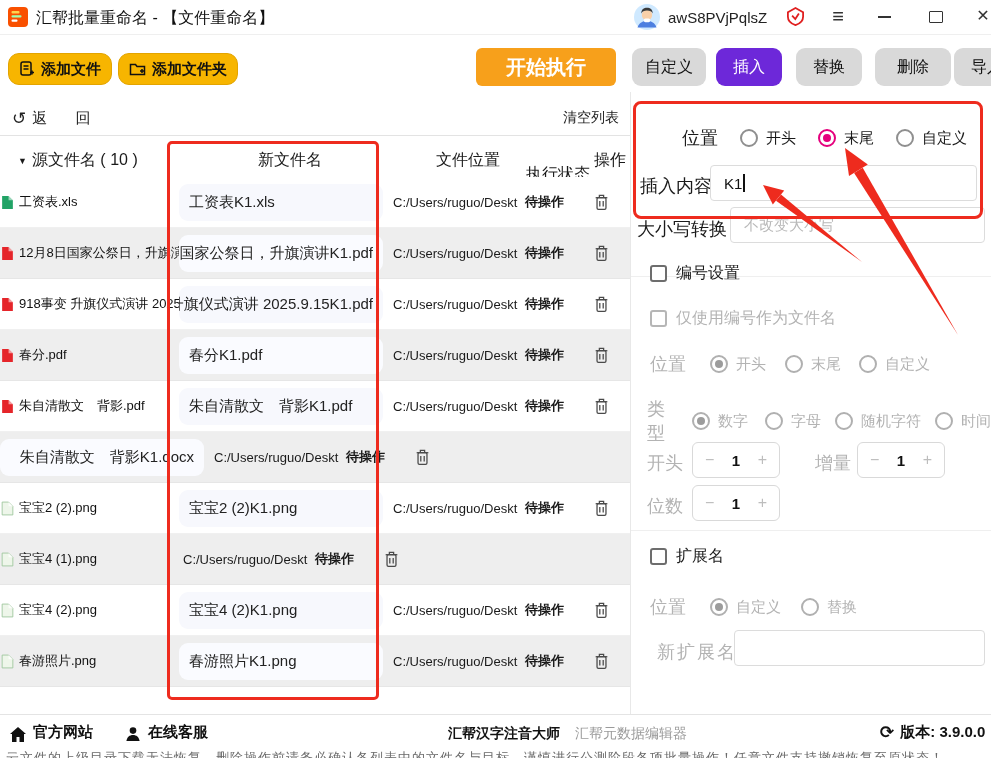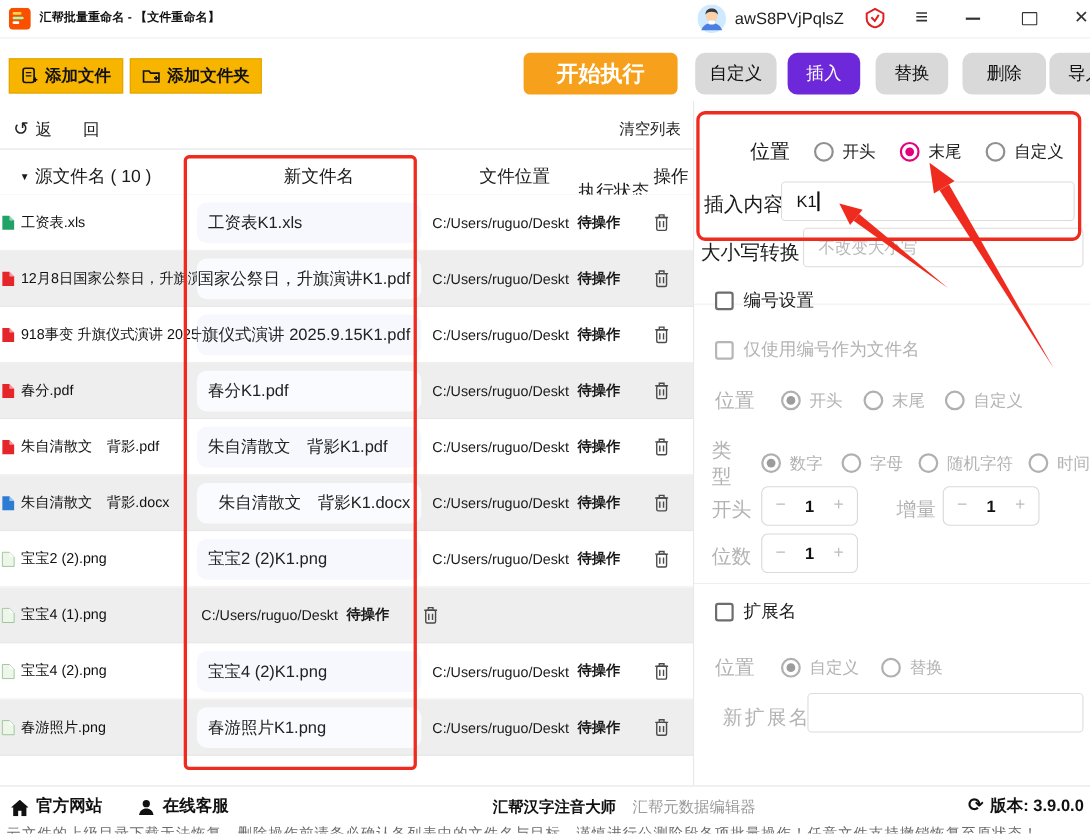--- a/index.html
+++ b/index.html
@@ -5,31 +5,31 @@
   html,body{margin:0;padding:0}
   body{
     width:991px;height:758px;position:relative;overflow:hidden;
     font-family:"Liberation Sans","DejaVu Sans",sans-serif;
     background:#fff;color:#1a1a1a;-webkit-font-smoothing:antialiased;
   }
   .abs{position:absolute}
   
   #titlebar{left:0;top:0;width:991px;height:34px;border-bottom:1px solid #efefef;background:#fff}
   #appicon{left:8px;top:7px;width:20px;height:20px}
-  #apptitle{left:36px;top:8px;font-size:11px;font-weight:bold;color:#111;white-space:nowrap}
+  #apptitle{left:36px;top:8px;font-size:16px;font-weight:normal;color:#111;white-space:nowrap}
   #avatar{left:634px;top:4px;width:26px;height:26px}
   #username{left:668px;top:9px;font-size:15px;color:#222}
   #vipbadge{left:786px;top:7px;width:19px;height:19px}
   #winmenu{left:826px;top:5px;font-size:20px;color:#333;width:24px;text-align:center;cursor:pointer}
   #winmin{left:878px;top:16px;width:13px;height:2px;background:#333}
   #winminhit{left:872px;top:4px;width:26px;height:26px}
   #winmax{left:929px;top:11px;width:12px;height:10px;border:1.6px solid #333;border-radius:1px}
   #winclose{left:972px;top:6px;font-size:16px;color:#333;width:22px;text-align:center}
   
-  .amberbtn{background:#f7b500;border:1px solid #e3a400;border-radius:0;height:30px;
+  .amberbtn{background:#f7b500;border:1px solid #e3a400;border-radius:11px;height:30px;
     display:flex;align-items:center;gap:6px;padding:0 10px;font-size:15px;font-weight:bold;color:#111;cursor:pointer}
   #btnAddFile{left:8px;top:53px}
   #btnAddFolder{left:118px;top:53px}
   #btnStart{left:476px;top:48px;width:140px;height:38px;background:#f7a01b;border-radius:6px;
     display:flex;align-items:center;justify-content:center;font-size:20px;font-weight:bold;color:#fff;cursor:pointer}
   .tab{height:38px;border-radius:9px;background:#d9d9d9;color:#111;font-size:16px;
     display:flex;align-items:center;justify-content:center;cursor:pointer}
   #tab0{left:632px;top:48px;width:74px}
   #tab1{left:716px;top:48px;width:66px;background:#6d28d9;color:#fff}
   #tab2{left:796px;top:48px;width:66px}
@@ -329,29 +329,20 @@
         <svg width="15" height="17" viewBox="0 0 14 16" fill="none" stroke="#4a4a4a" stroke-width="1.2">
           <path d="M1.5 3.5h11"></path>
           <path d="M5 3V1.3h4V3"></path>
           <rect x="2.8" y="3.5" width="8.4" height="11" rx="1.3"></rect>
           <path d="M5.4 6.5v5.3M8.6 6.5v5.3"></path>
         </svg>
       </span>
   </div>
 
   <div class="row alt">
-    <span class="c-src">
-        <span class="ficon t-docx">
-          <svg width="13" height="15" viewBox="0 0 12 14">
-            <path class="p1" d="M1 1h6l4 4v8H1z"></path>
-            <path d="M7 1l4 4H7z" fill="#fff" opacity=".55"></path>
-          </svg>
-        </span>
-        <span>朱自清散文　背影.docx</span>
-      </span>
     <span class="c-new">
         <span class="pill clipL">
           <span>朱自清散文　背影K1.docx</span>
         </span>
       </span>
     <span class="c-path">C:/Users/ruguo/Deskt</span>
     <span class="c-status">待操作</span>
     <span class="c-op">
         <svg width="15" height="17" viewBox="0 0 14 16" fill="none" stroke="#4a4a4a" stroke-width="1.2">
           <path d="M1.5 3.5h11"></path>

